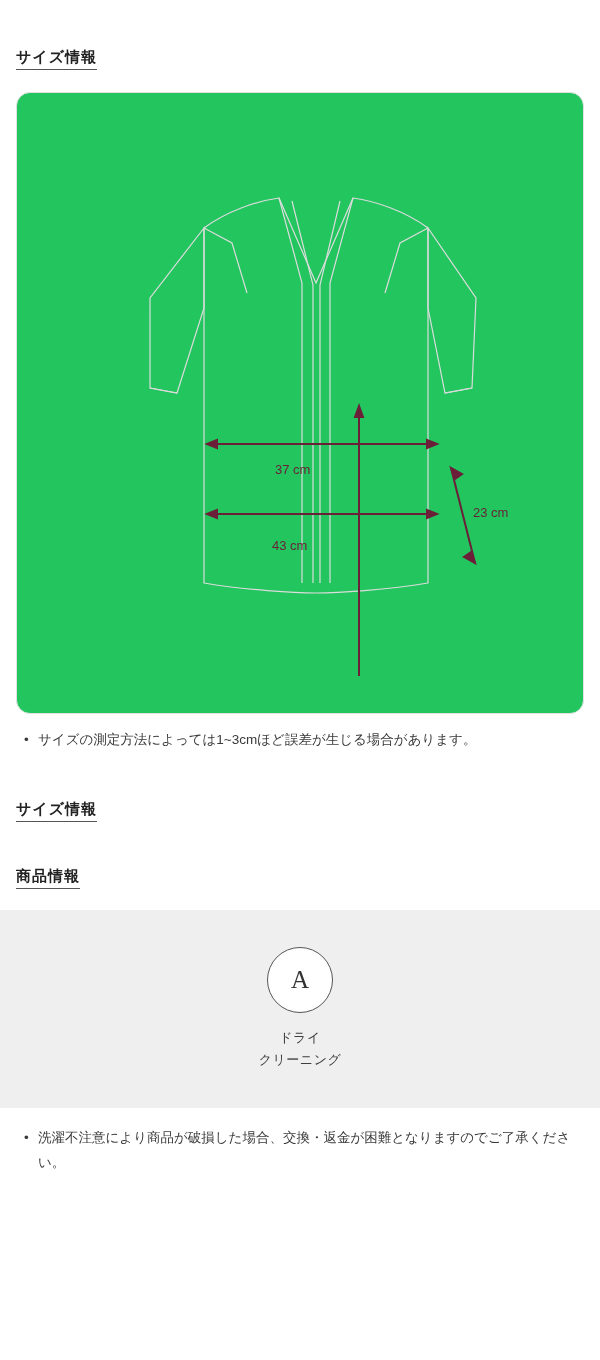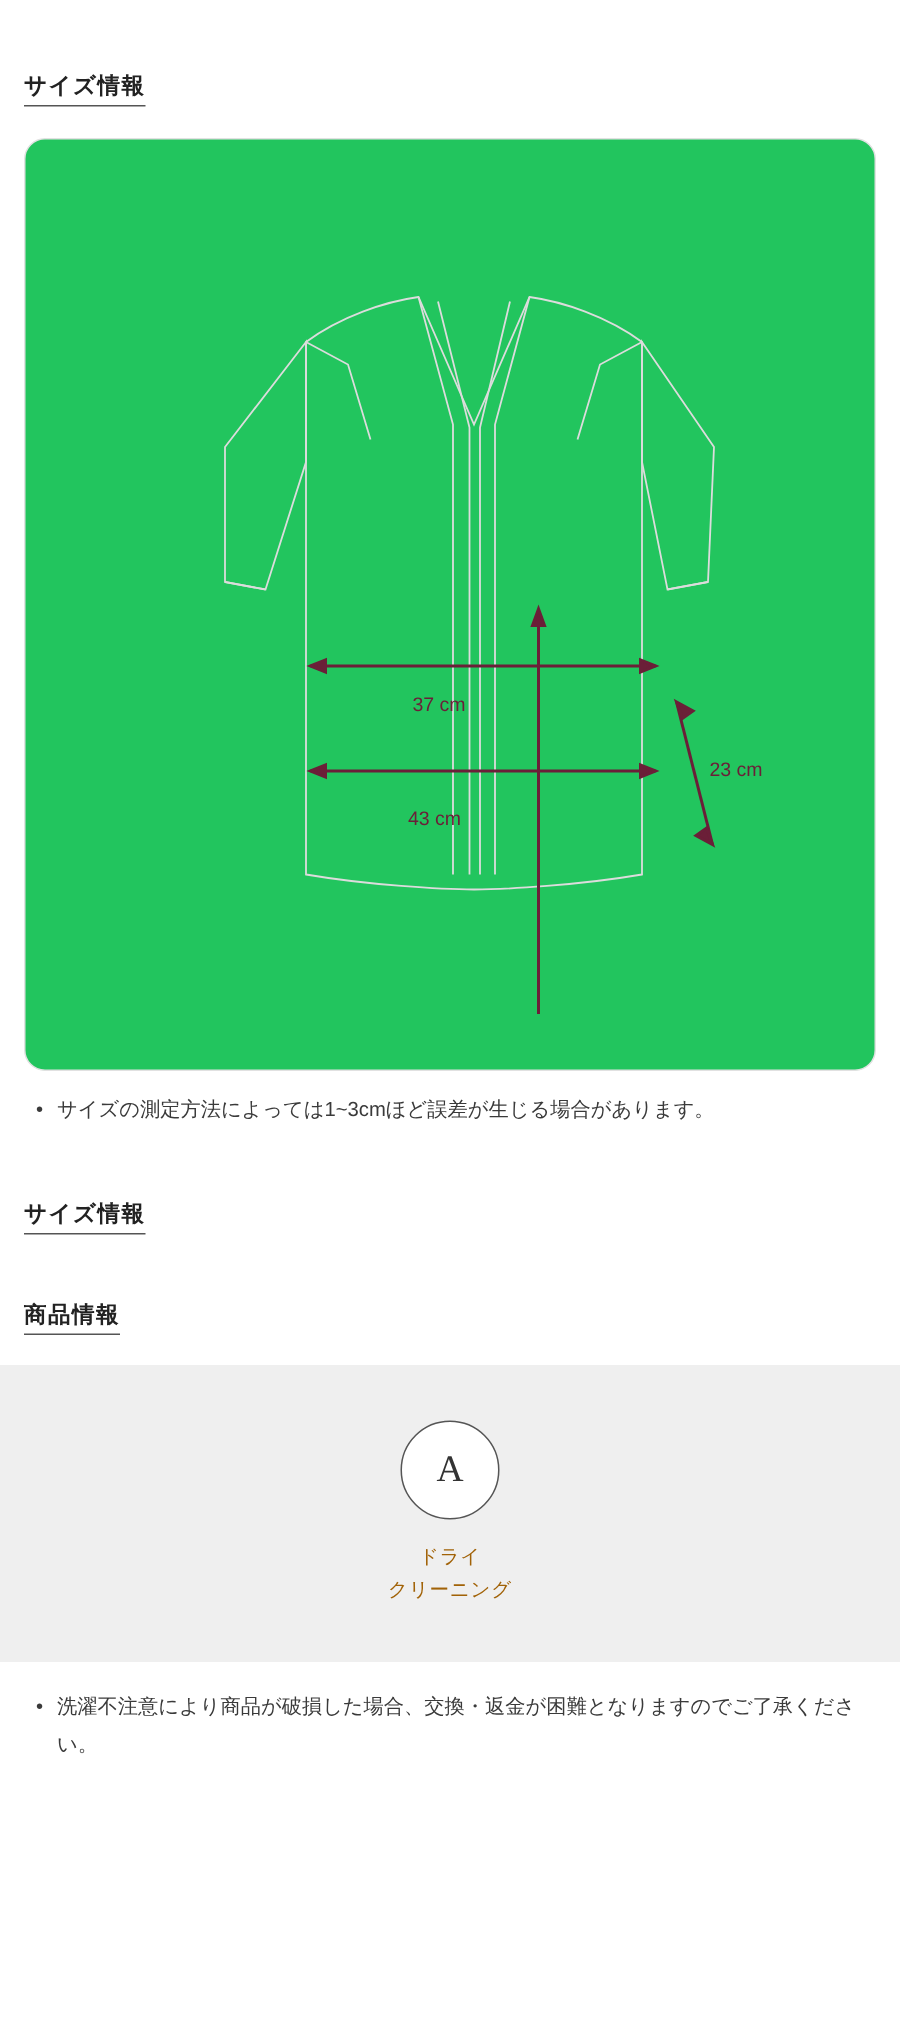--- a/index.html
+++ b/index.html
@@ -120,21 +120,21 @@
     justify-content: center;
     font-size: 25px;
     color: #333;
     font-family: "Liberation Serif", serif;
   }
   .care-label {
     margin-top: 14px;
     text-align: center;
     font-size: 13px;
     line-height: 1.65;
-    color: #a16207;
+    color: #404040;
     letter-spacing: 0.5px;
   }
 
   .bottom-notes {
     margin: 18px 0 0 0;
     padding: 0;
     list-style: none;
   }
   .bottom-notes li {
     position: relative;

